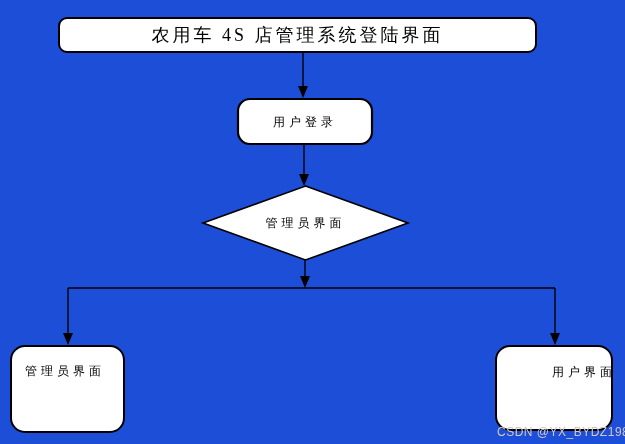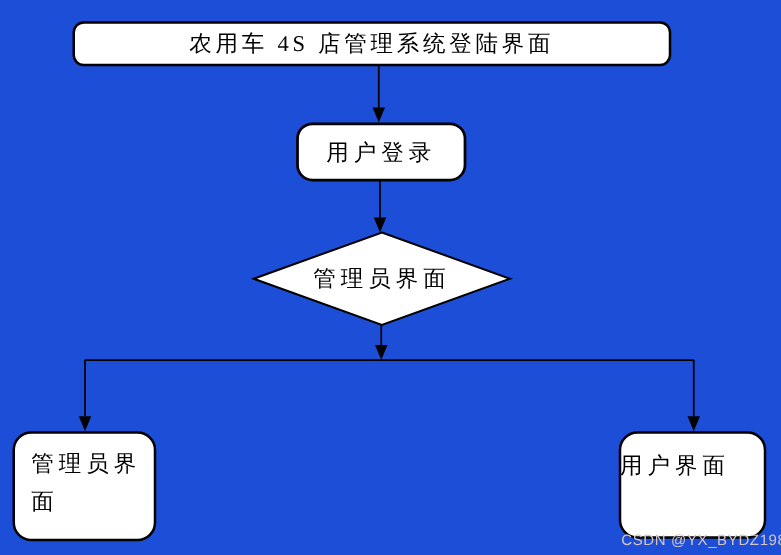--- a/index.html
+++ b/index.html
@@ -18,21 +18,21 @@
   .canvas svg {
     position: absolute;
     left: 0;
     top: 0;
     z-index: 1;
   }
   .node-label {
     position: absolute;
     z-index: 2;
     color: #000000;
-    font-size: 18px;
+    font-size: 12px;
     letter-spacing: 4px;
     line-height: 30px;
   }
   .label-center {
     display: flex;
     align-items: center;
     justify-content: center;
     text-align: center;
   }
   .label-title {
@@ -47,21 +47,21 @@
     left: 203px; top: 186px; width: 205px; height: 74px;
   }
   .label-admin {
     left: 11px; top: 356px; width: 123px;
     box-sizing: border-box;
     padding-left: 14px; padding-right: 7px;
     text-align: left;
   }
   .label-user {
     left: 496px; top: 357px; width: 120px;
-    text-align: left;
+    text-align: right;
   }
   .watermark {
     position: absolute;
     z-index: 3;
     left: 497px;
     top: 425px;
     font-family: "Liberation Sans", "DejaVu Sans", sans-serif;
     font-size: 12px;
     letter-spacing: 0.5px;
     white-space: nowrap;

